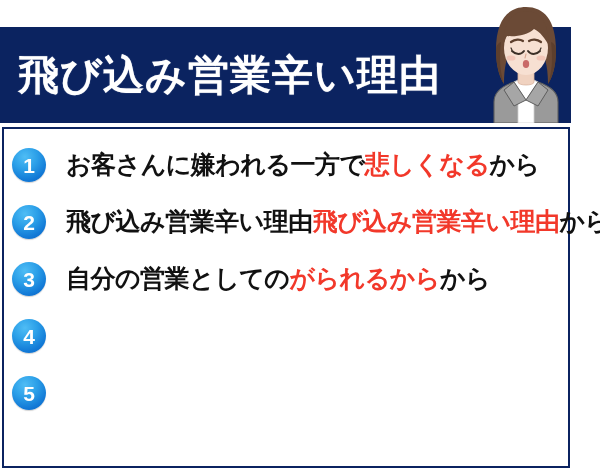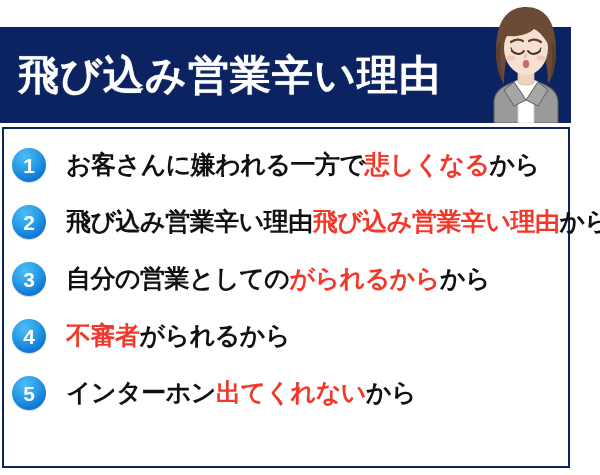--- a/index.html
+++ b/index.html
@@ -194,29 +194,23 @@
 
       <div class="reason-row">
         <div class="badge">3</div>
         <div class="reason-text">
           <span>自分の営業としての</span><span class="hl">がられるから</span><span>から</span>
         </div>
       </div>
 
       <div class="reason-row">
         <div class="badge">4</div>
-        <div class="reason-text">
-          <span></span><span class="hl">不審者</span><span>がられるから</span>
-        </div>
       </div>
 
       <div class="reason-row">
         <div class="badge">5</div>
-        <div class="reason-text">
-          <span>インターホン</span><span class="hl">出てくれない</span><span>から</span>
-        </div>
       </div>
 
     </div>
   </div>
 
   <div class="bottom-accent"></div>
 </div>
 
 </body></html>

